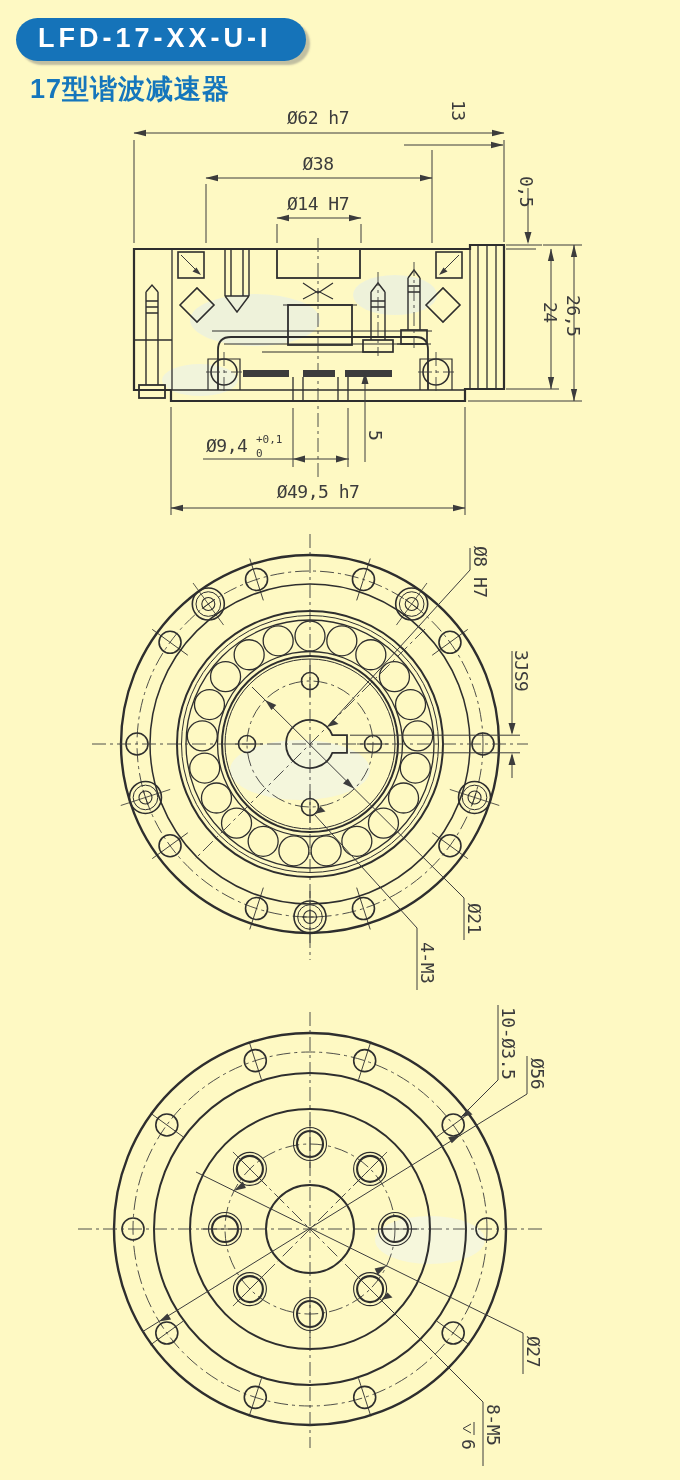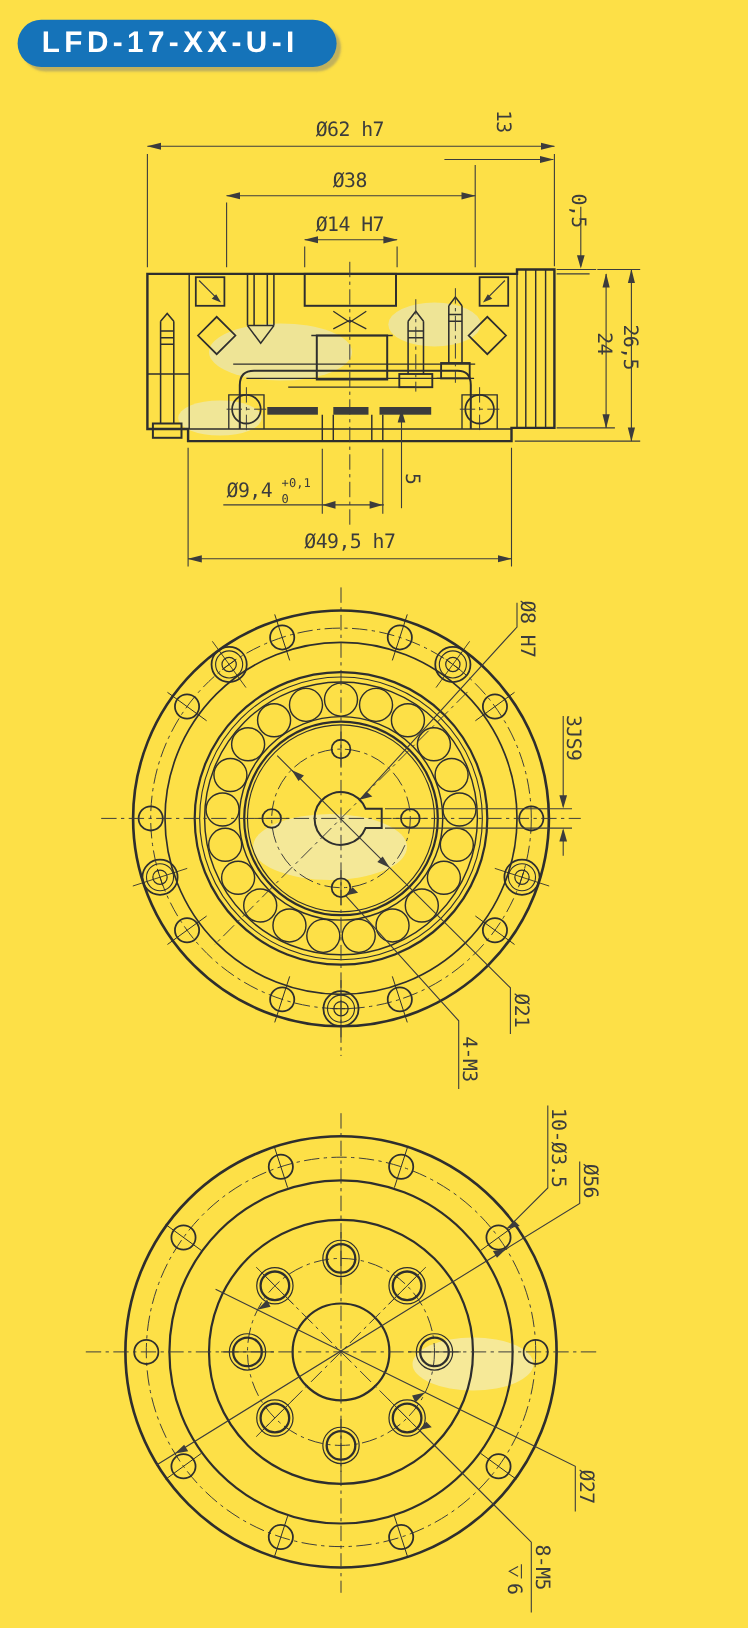--- a/index.html
+++ b/index.html
@@ -1,36 +1,37 @@
 <!DOCTYPE html>
 <html><head>
 <meta charset="utf-8">
 <style>
   html,body{margin:0;padding:0;background:#ffffff;}
-  .page{position:relative;width:680px;height:1480px;background:#fde047;overflow:hidden;
+  .page{position:relative;width:680px;height:1480px;background:#fef9c3;overflow:hidden;
         font-family:"Liberation Sans", sans-serif;}
   .hdr{position:absolute;left:16px;top:18px;}
   .pill{display:inline-block;background:#1573b9;color:#fff;font-weight:bold;
         font-size:27px;letter-spacing:4px;padding:5px 34px 7px 22px;border-radius:26px;
         box-shadow:4px 4px 2px rgba(120,120,120,.45);}
   .sub{margin:10px 0 0 14px;color:#1576bc;font-weight:bold;font-size:27px;letter-spacing:1px;}
   svg text.dim{font-family:"DejaVu Sans Mono", monospace;font-size:18px;fill:#3c3c3c;letter-spacing:-0.5px;}
   svg text.tol{font-family:"DejaVu Sans Mono", monospace;font-size:11px;fill:#3c3c3c;}
   .ol{stroke:#2e2e2e;fill:none;}
   .dl{stroke:#3c3c3c;fill:none;stroke-width:1;}
   .cl{stroke:#3c3c3c;fill:none;stroke-width:0.9;stroke-dasharray:14 4 3 4;}
   .ah{fill:#3c3c3c;stroke:none;}
 </style>
 </head>
 <body>
 
 <div class="page">
 
   <div class="hdr">
     <div class="pill">LFD-17-XX-U-I</div>
+    <div class="sub">17型谐波减速器</div>
   </div>
 
   <svg width="680" height="1480" viewBox="0 0 680 1480" xmlns="http://www.w3.org/2000/svg">
     <defs>
       <marker id="ah" viewBox="0 0 12 8" refX="11.5" refY="4" markerWidth="13" markerHeight="9" orient="auto-start-reverse">
         <path d="M0,1 L12,4 L0,7 Z" fill="#3c3c3c"></path>
       </marker>
     </defs>
 
     <g opacity="0.45">

